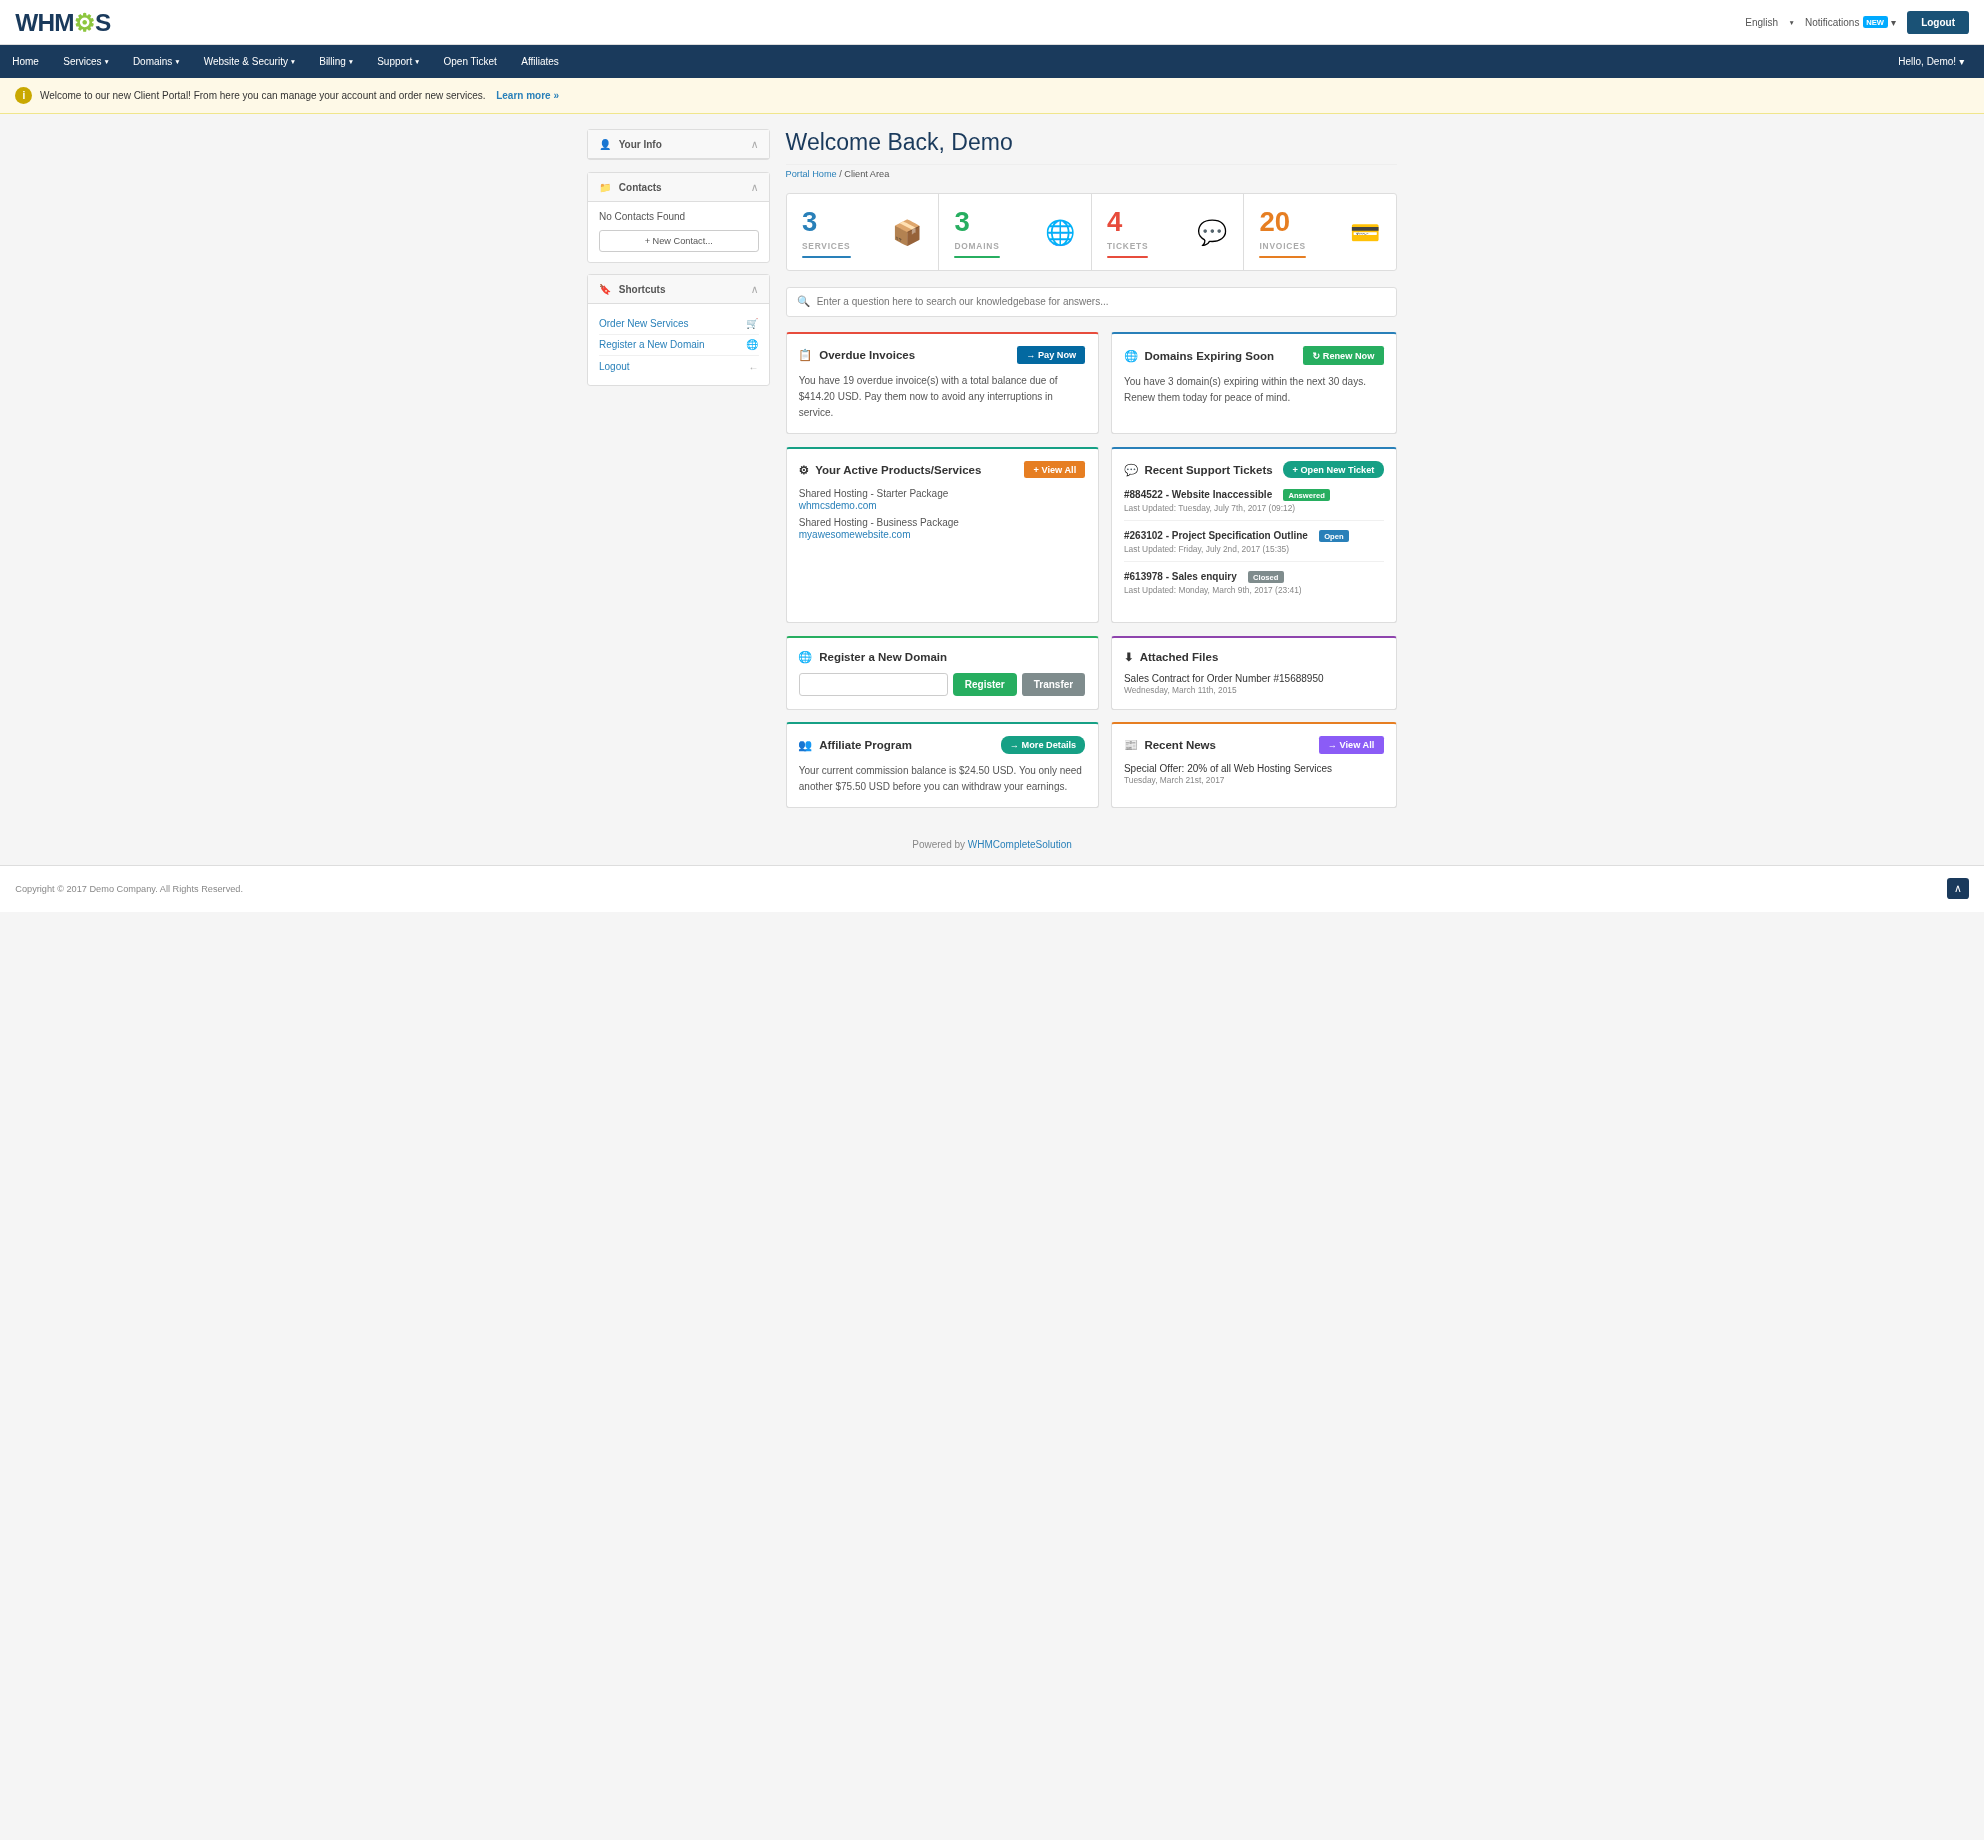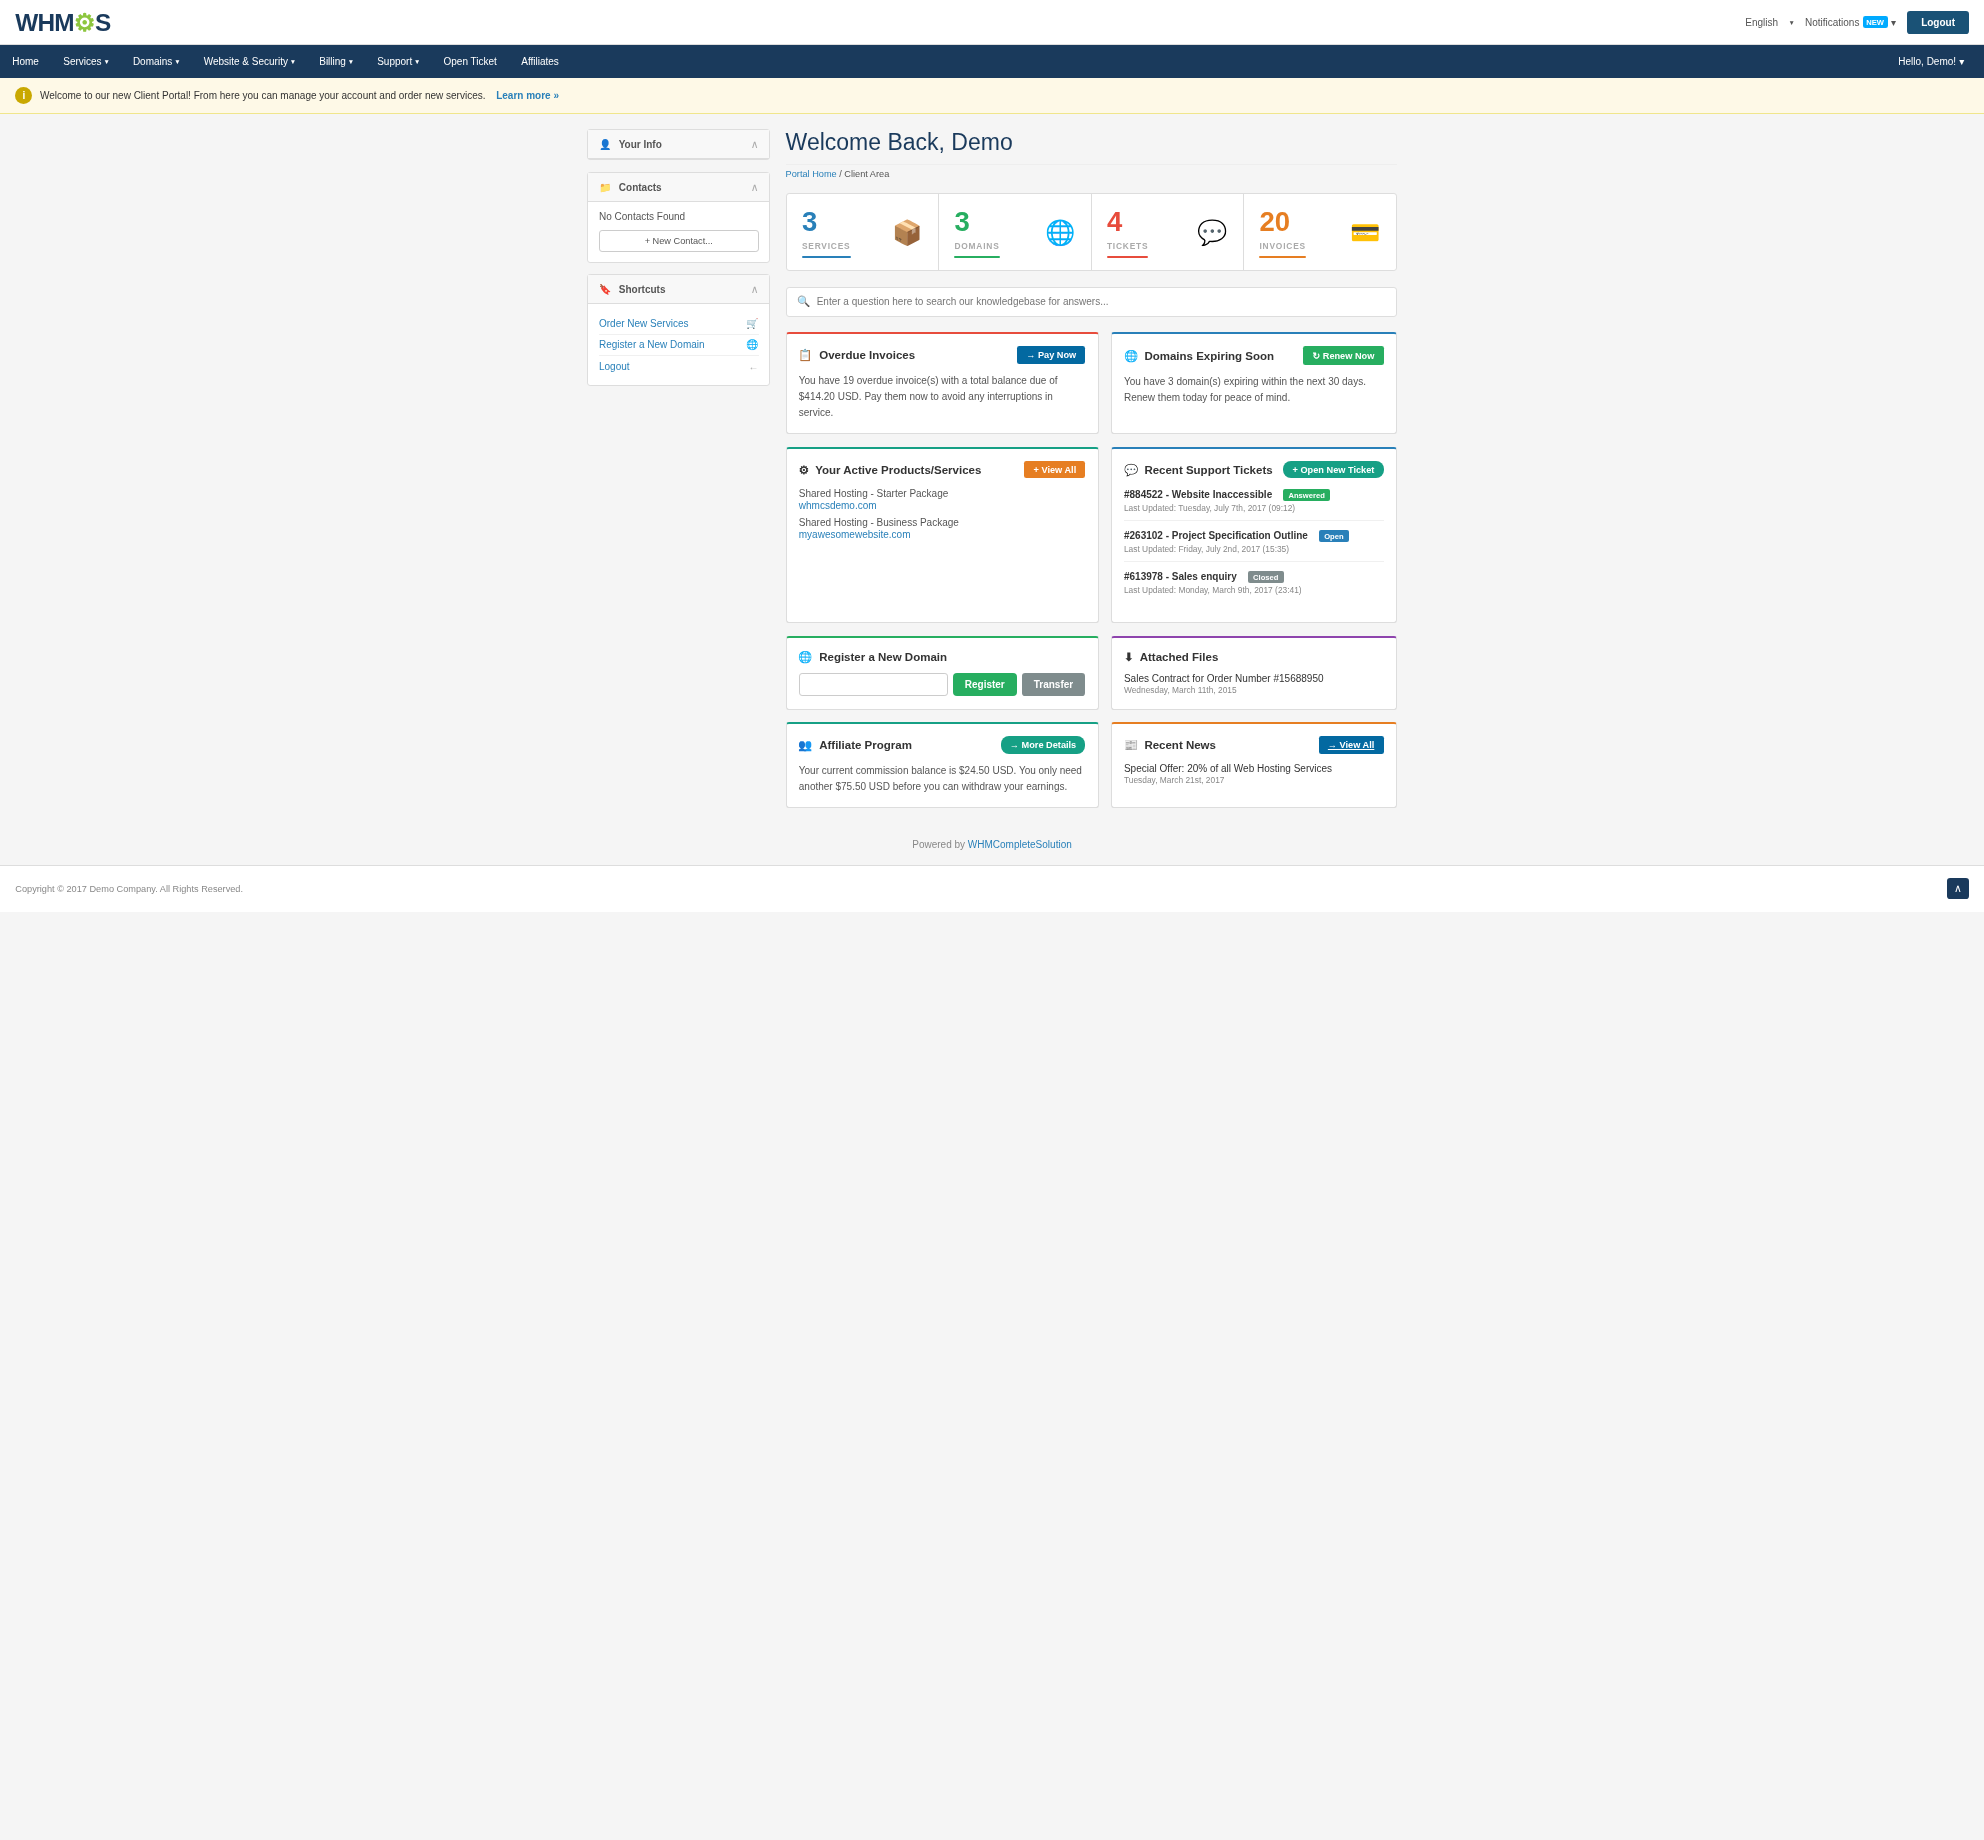--- a/index.html
+++ b/index.html
@@ -74,21 +74,21 @@
     
     .cards-grid { display: grid; grid-template-columns: 1fr 1fr; gap: 12.2px; }
     .card { background: #fff; border: 0.8px solid #ddd; border-radius: 3.1px; padding: 12.2px; }
     .card-header { display: flex; align-items: center; justify-content: space-between; margin-bottom: 9.2px; }
     .card-title { font-size: 11.5px; font-weight: bold; color: #333; display: flex; align-items: center; gap: 6.1px; }
     .card-action-btn { border: none; padding: 3.8px 9.2px; border-radius: 2.3px; cursor: pointer; font-size: 9.2px; font-weight: bold; color: #fff; display: flex; align-items: center; gap: 3.1px; }
     .btn-red { background: #0369a1; }
     .btn-green { background: #27ae60; }
     .btn-teal { background: #16a085; border-radius: 8px; }
     .btn-orange { background: #e67e22; }
-    .btn-gray { background: #0369a1; text-decoration: underline; }
+    .btn-gray { background: #8b5cf6; }
     .card-text { font-size: 10px; color: #555; line-height: 1.6; }
 
     
     .card-top-border-red { border-top: 2.3px solid #e74c3c; }
     .card-top-border-blue { border-top: 2.3px solid #2980b9; }
     .card-top-border-green { border-top: 2.3px solid #27ae60; }
     .card-top-border-teal { border-top: 2.3px solid #16a085; }
     .card-top-border-purple { border-top: 2.3px solid #8e44ad; }
     .card-top-border-orange { border-top: 2.3px solid #e67e22; }
 

